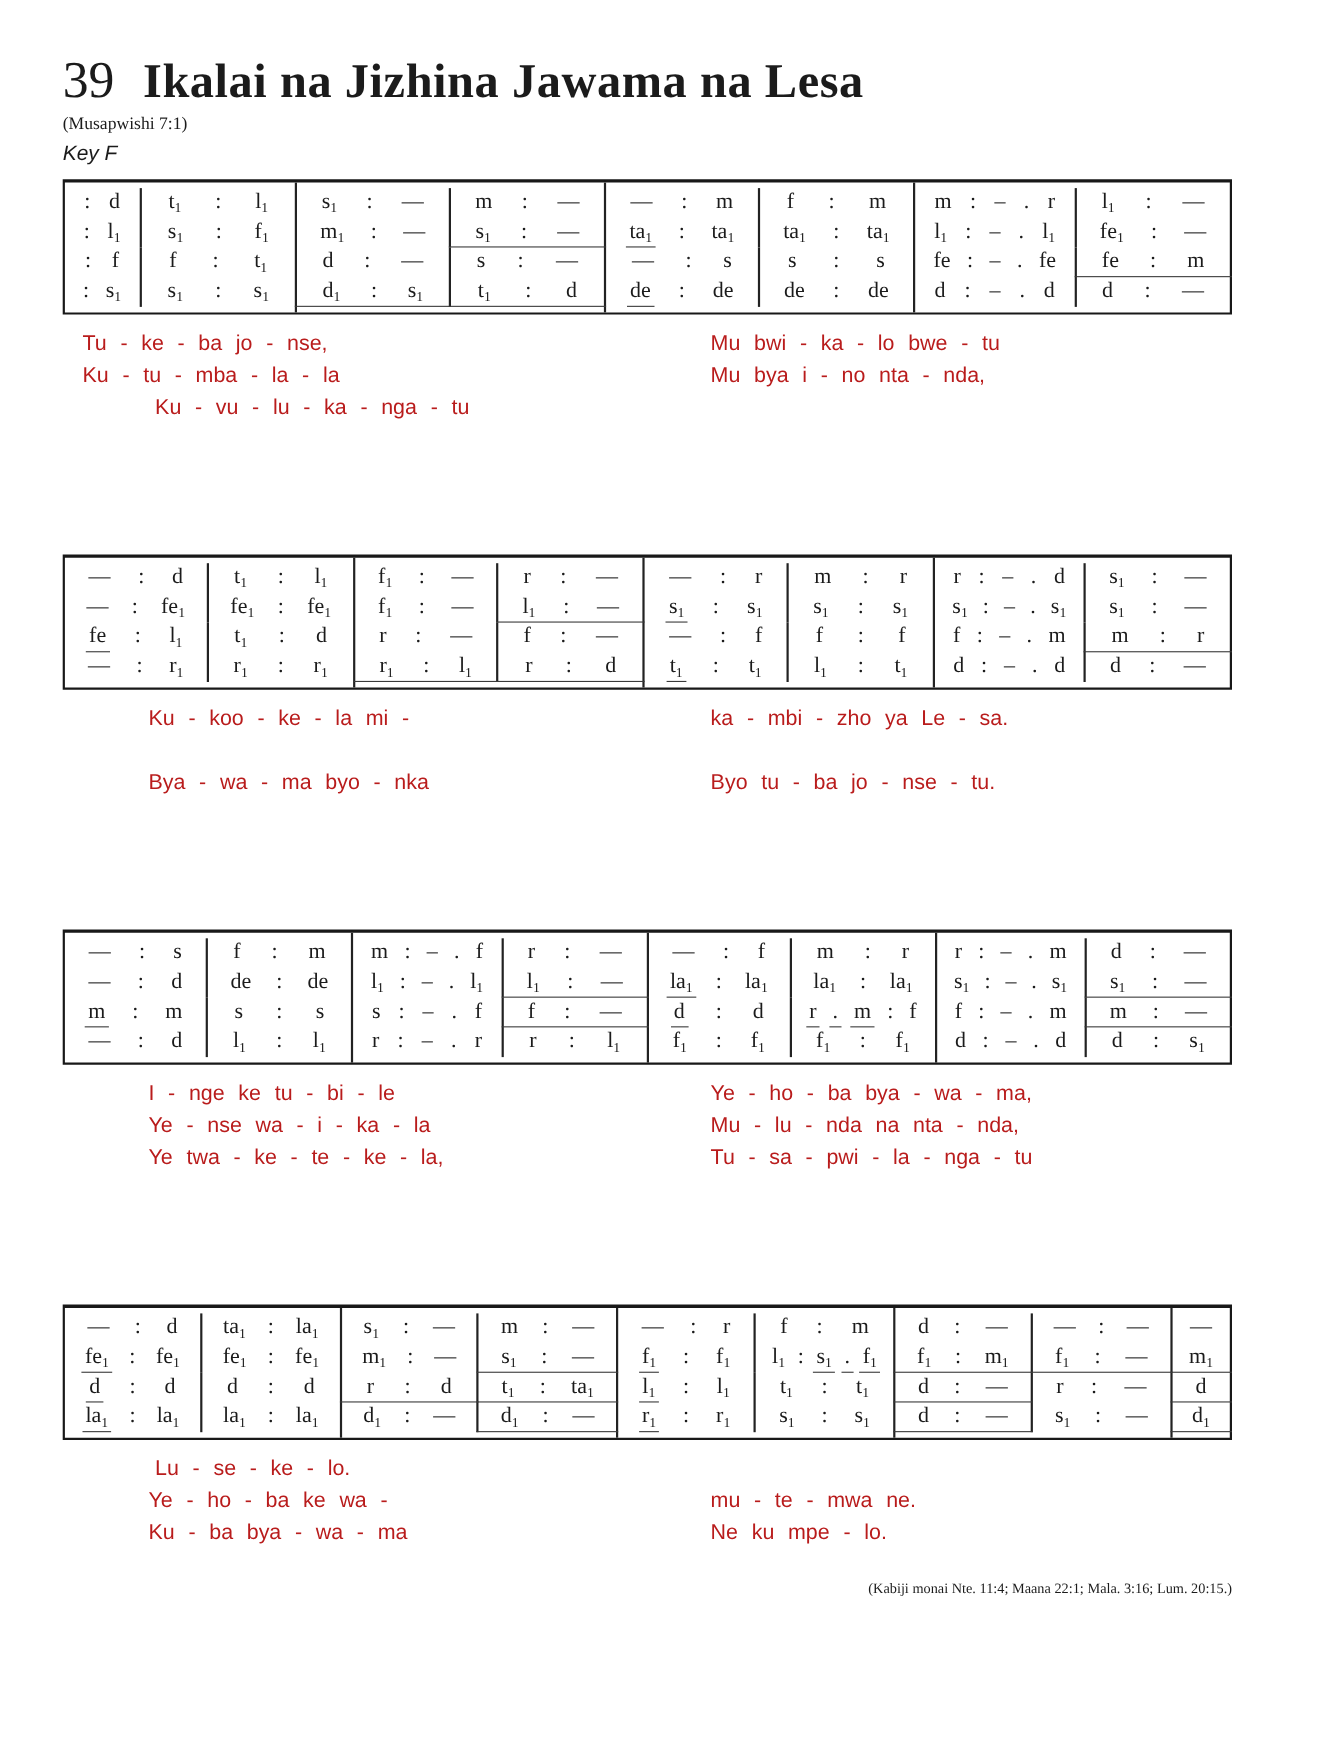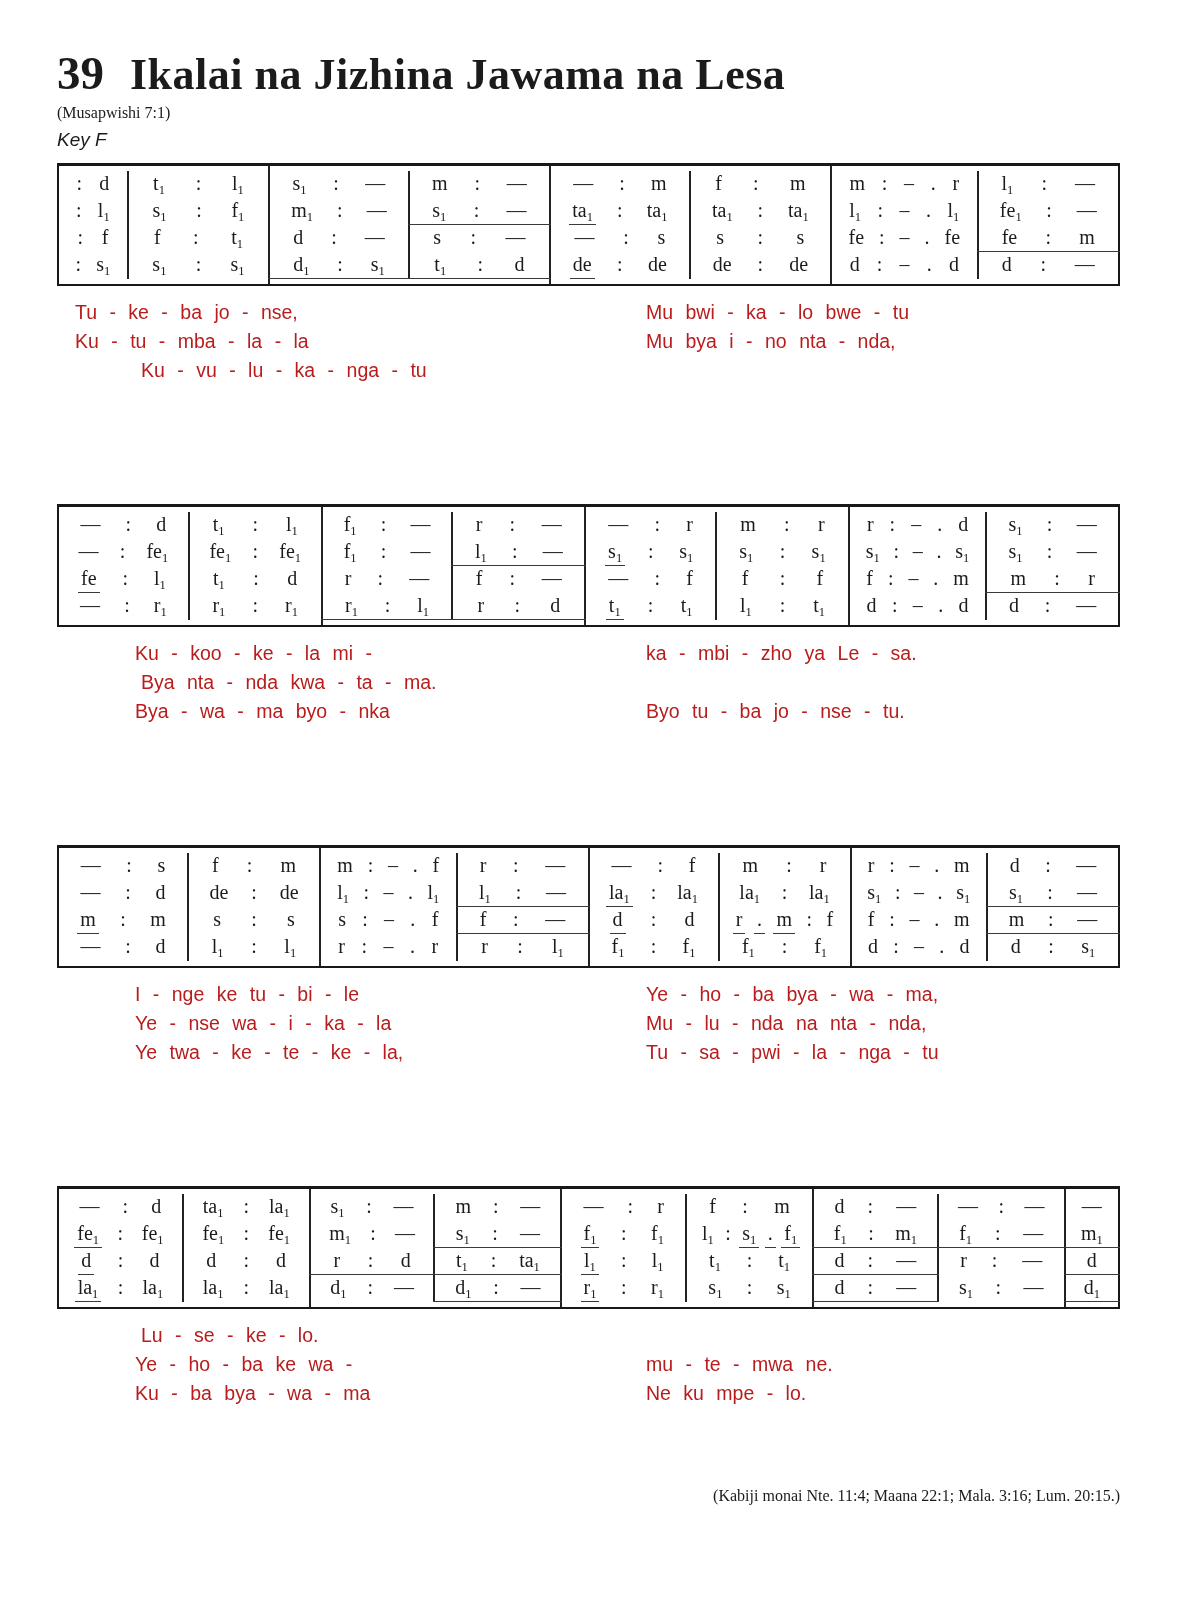--- a/index.html
+++ b/index.html
@@ -3,21 +3,21 @@
 <meta charset="utf-8">
 <style>
   html,body{margin:0;padding:0;background:#ffffff;}
   .page{
     width:1200px;min-height:1603px;background:#ffffff;color:#1b1b1b;
     box-sizing:border-box;padding:46px 80px 0 57px;position:relative;
     font-family:"Liberation Serif",serif;
   }
   
   .titleline{display:flex;align-items:baseline;gap:26px;}
-  .hymn-no{font-size:47px;font-weight:bold;font-family:"Liberation Serif",serif;}
+  .hymn-no{font-size:47px;font-weight:normal;font-family:"Liberation Serif",serif;}
   .hymn-title{font-size:44px;font-weight:bold;letter-spacing:.5px;}
   .subtitle{text-align:left;font-size:16px;margin-top:4px;}
   .keysig{font-family:"Liberation Sans",sans-serif;font-style:italic;font-size:19px;margin-top:7px;}
   
   .system{
     margin-top:12px;border:2px solid #181818;border-top-width:3.5px;
     display:flex;background:#fff;
   }
   .bar{
     box-sizing:border-box;height:118px;padding:5px 0 7px 0;
@@ -41,22 +41,22 @@
   
   .lyrics{margin-top:15px;font-family:"Liberation Sans",sans-serif;
     font-size:19.5px;color:#b91c1c;}
   .lyr-row{display:flex;height:29px;align-items:baseline;}
   .lyr-left{display:inline-block;width:505px;padding-left:78px;word-spacing:7px;white-space:nowrap;box-sizing:border-box;}
   .lyr-right{display:inline-block;padding-left:84px;word-spacing:7px;white-space:nowrap;text-align:right;}
   .lyrics.b1 .lyr-left{padding-left:18px;}
   .gap-sys{margin-top:116px;}
   
   .footer{
-    position:absolute;left:57px;right:80px;top:1487px;
-    text-align:right;font-size:16px;font-family:"Liberation Serif",serif;
+    position:absolute;left:57px;right:80px;top:1436px;
+    text-align:right;font-size:13px;font-family:"Liberation Serif",serif;
   }
 </style>
 </head>
 <body>
 
 <div class="page">
 
   <div class="titleline">
     <span class="hymn-no">39</span>
     <span class="hymn-title">Ikalai na Jizhina Jawama na Lesa</span>
@@ -509,21 +509,20 @@
           </div>
         </div>
       </div>
     </div>
   <div class="lyrics b2">
       <div class="lyr-row">
         <span class="lyr-left">Ku - koo - ke - la mi -</span>
         <span class="lyr-right">ka - mbi - zho ya Le - sa.</span>
       </div>
       <div class="lyr-row">
-        <span class="lyr-right">Bya nta - nda kwa - ta - ma.</span>
       </div>
       <div class="lyr-row">
         <span class="lyr-left">Bya - wa - ma byo - nka</span>
         <span class="lyr-right">Byo tu - ba jo - nse - tu.</span>
       </div>
     </div>
 
   <div class="system gap-sys">
       <div class="bar" style="flex: 1 1 0px;">
         <div class="pair sep-half">

